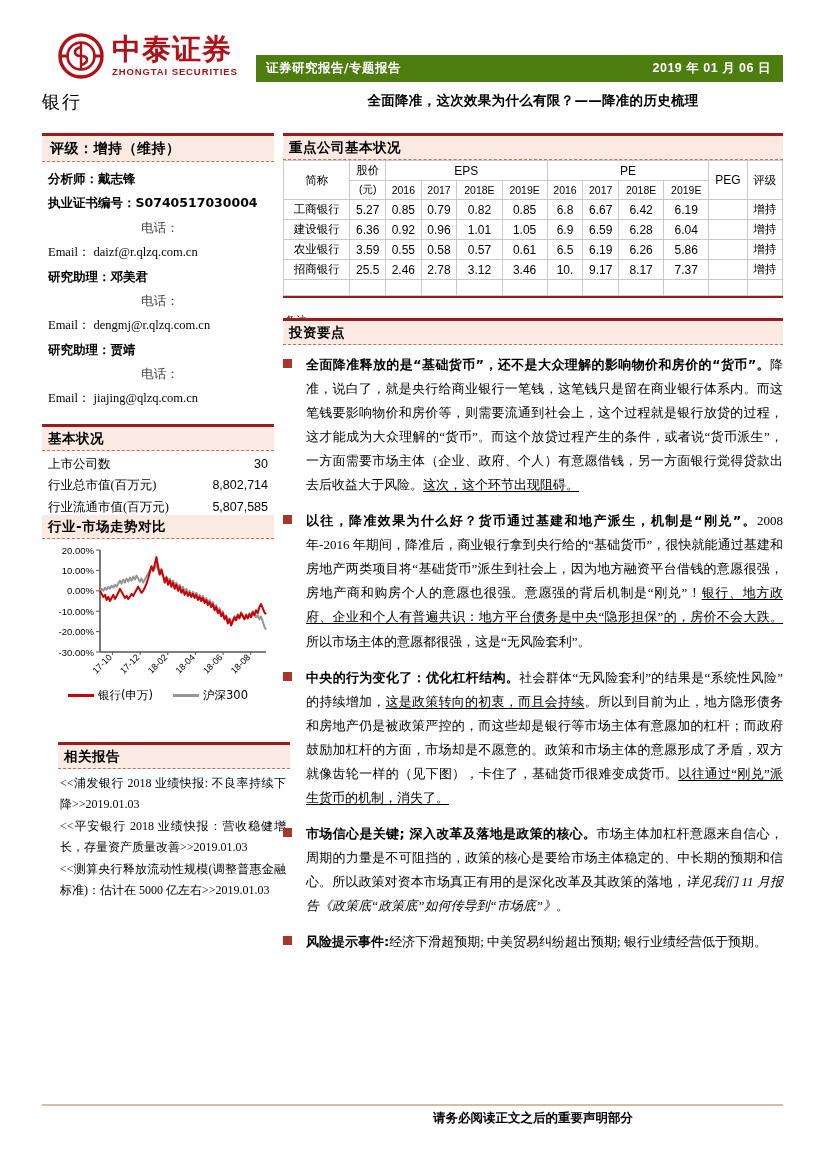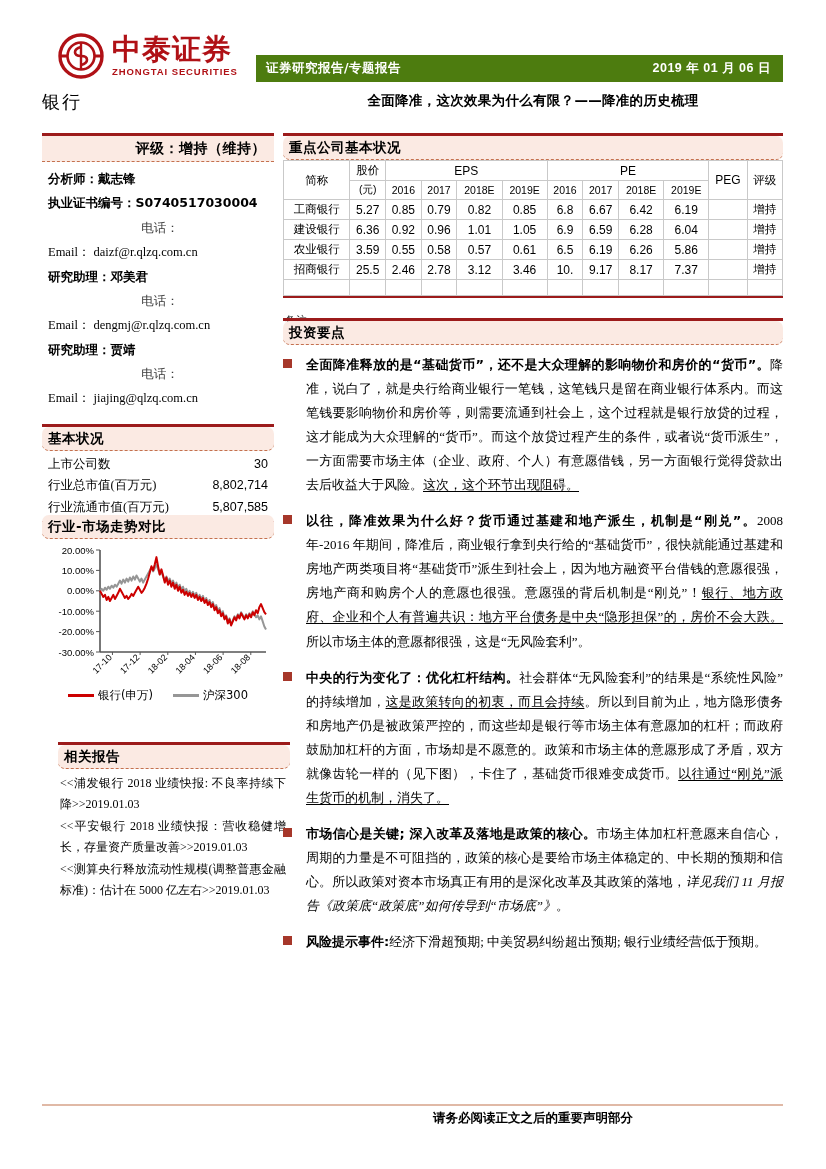--- a/index.html
+++ b/index.html
@@ -107,39 +107,37 @@
   }
   .sec-head {
     background: #FBEAE3;
     border-bottom: 1px dashed #C4714F;
     padding: 3px 6px 2px 6px;
     font-family: "DejaVu Sans", sans-serif;
     font-weight: bold;
     font-size: 13.5px;
     color: #000;
     letter-spacing: 0.5px;
-    border-radius: 7px;
   }
 
   
   .left-col {
     position: absolute;
     left: 42px; top: 133px;
     width: 232px;
   }
   .rating-head {
     background: #FBEAE3;
     border-top: 3px solid #9C1B1B;
     border-bottom: 1px dashed #C4714F;
     padding: 4px 8px 3px 8px;
     font-family: "DejaVu Sans", sans-serif;
     font-weight: bold;
     font-size: 14px;
     letter-spacing: 0.5px;
-    text-align: right;
   }
   .analyst-list {
     padding: 5px 2px 0 6px;
   }
   .analyst-line {
     font-size: 12.5px;
     line-height: 1.95;
     white-space: nowrap;
   }
   .analyst-line.bold {

